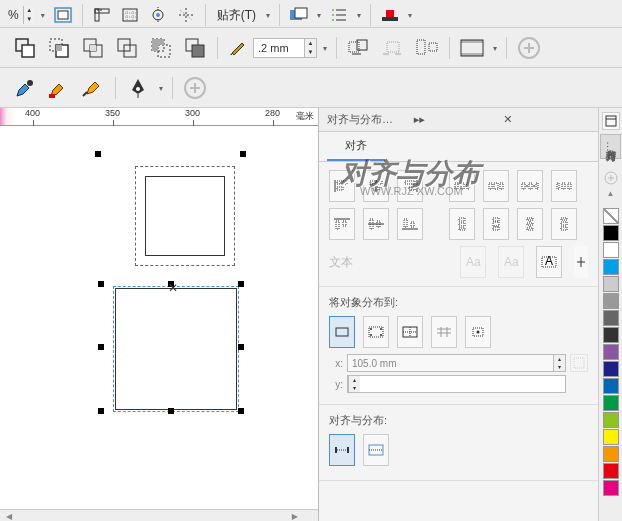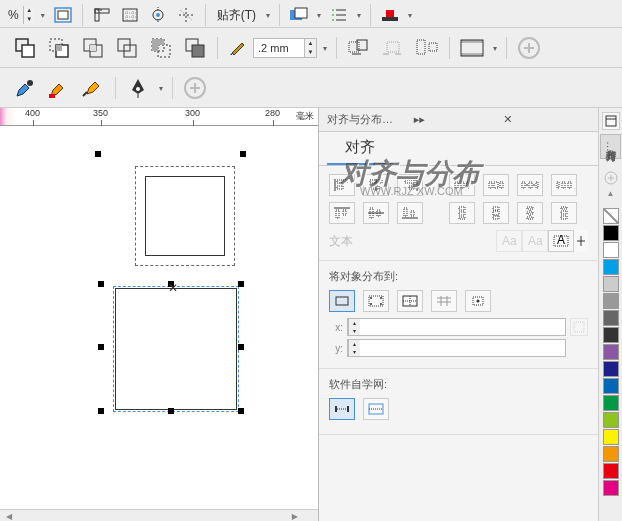--- a/index.html
+++ b/index.html
@@ -23,25 +23,25 @@
 .ruler-h .tick::after{content:"";position:absolute;left:50%;top:12px;width:1px;height:6px;background:#666}
 .ruler-unit{position:absolute;right:4px;top:2px;font-size:9px}
 .canvas-body{position:relative;height:calc(100% - 18px);background:#fff}
 .shape{position:absolute;border:1px solid #000}
 .shape.dashed{border:1px dashed #666}
 .handle{position:absolute;width:6px;height:6px;background:#000}
 .panel{width:280px;background:#f4f4f4;border-left:1px solid #bbb;display:flex;flex-direction:column}
 .panel-title{display:flex;align-items:center;padding:4px 8px;border-bottom:1px solid #ccc;background:#eee}
 .panel-title span{flex:1;font-size:11px;color:#555}
 .panel-tabs{display:flex;border-bottom:1px solid #ccc;padding:0 8px}
-.panel-tab{padding:6px 18px;font-size:15px;cursor:pointer;color:#666}
+.panel-tab{padding:6px 18px;font-size:11px;cursor:pointer;color:#666}
 .panel-tab.active{border-bottom:2px solid #4a90d9;color:#333}
 .panel-section{padding:8px 10px;border-bottom:1px solid #ddd}
 .btn-grid{display:flex;gap:8px;margin-bottom:6px;flex-wrap:wrap}
-.grid-btn{width:26px;height:22px;border:1px solid #ccc;background:#f8f8f8;cursor:pointer;display:flex;align-items:center;justify-content:center}
+.grid-btn{width:26px;height:32px;border:1px solid #ccc;background:#f8f8f8;cursor:pointer;display:flex;align-items:center;justify-content:center}
 .grid-btn.disabled{opacity:0.4;cursor:default}
 .section-label{font-size:11px;color:#555;margin-bottom:6px}
 .coord-row{display:flex;align-items:center;margin-bottom:3px;gap:4px}
 .coord-row .lbl{width:14px;text-align:right;font-size:10px;color:#888}
 .coord-input{flex:1;display:flex;border:1px solid #bbb;background:#fff;height:18px}
 .coord-input input{border:none;flex:1;padding:0 4px;font-size:10px;outline:none;background:#f8f8f8;color:#888}
 .right-strip{width:24px;background:#eee;border-left:1px solid #ccc;display:flex;flex-direction:column;align-items:center;padding-top:4px;gap:2px}
 .dock-btn{width:18px;height:18px;border:1px solid #ccc;background:#f8f8f8;margin-bottom:2px;cursor:pointer}
 .vert-text{writing-mode:vertical-rl;font-size:11px;color:#555;padding:6px 2px;cursor:pointer;background:#ddd;border:1px solid #bbb}
 .color-pal{display:flex;flex-direction:column;margin-top:8px}
@@ -265,21 +265,21 @@
         <line x1="7" y1="12" x2="17" y2="12" stroke="#bbb" stroke-width="2"></line>
         <line x1="12" y1="7" x2="12" y2="17" stroke="#bbb" stroke-width="2"></line>
       </svg>
     </div>
 </div>
 
 <div class="main">
   <div class="canvas-area" style="background:#f0abfc">
     <div class="ruler-h" style="background:linear-gradient(to right,#e8c 0%,#fee 2%,#fff 5%)">
       <div class="tick" style="left:25px">400</div>
-      <div class="tick" style="left:93px">350</div>
+      <div class="tick" style="left:105px">350</div>
       <div class="tick" style="left:185px">300</div>
       <div class="tick" style="left:265px">280</div>
       <div class="ruler-unit">毫米</div>
     </div>
     <div class="canvas-body" style="background:#fff">
 
       <div class="shape dashed" style="left:135px;top:40px;width:100px;height:100px"></div>
       <div class="shape" style="left:145px;top:50px;width:80px;height:80px;border:1.5px solid #333"></div>
       <div class="handle" style="left:95px;top:25px"></div>
       <div class="handle" style="left:240px;top:25px"></div>
@@ -412,21 +412,21 @@
             </svg>
           </div>
         <div class="grid-btn">
             <svg width="18" height="14">
               <rect x="6" y="1" width="6" height="2" stroke="#333" fill="none" stroke-dasharray="1"></rect>
               <rect x="6" y="5" width="6" height="3" stroke="#333" fill="none" stroke-dasharray="1"></rect>
               <rect x="6" y="10" width="6" height="3" stroke="#333" fill="none" stroke-dasharray="1"></rect>
             </svg>
           </div>
       </div>
-      <div style="display:flex;align-items:center;margin-top:4px">
+      <div style="display:flex;align-items:center;gap:12px;margin-top:4px">
         <span class="text-disabled">文本</span>
         <div style="flex:1"></div>
         <div class="grid-btn disabled">
             <svg width="18" height="14">
               <text x="2" y="11" font-size="9" fill="#999">Aa</text>
             </svg>
           </div>
         <div class="grid-btn disabled">
             <svg width="18" height="14">
               <text x="2" y="11" font-size="9" fill="#999">Aa</text>
@@ -481,20 +481,21 @@
         <div class="grid-btn">
             <svg width="18" height="14">
               <rect x="4" y="3" width="10" height="8" fill="none" stroke="#333" stroke-dasharray="1"></rect>
               <circle cx="9" cy="7" r="1.5" fill="#333"></circle>
             </svg>
           </div>
       </div>
       <div class="coord-row">
         <span class="lbl">x:</span>
         <div class="coord-input">
+            <input disabled="" value="105.0 mm" style="">
             <div class="spin">
               <div>▴</div>
               <div>▾</div>
             </div>
           </div>
         <div class="grid-btn disabled" style="width:18px;height:18px">
             <svg width="12" height="12">
               <rect x="1" y="1" width="10" height="10" fill="none" stroke="#999" stroke-dasharray="1"></rect>
             </svg>
           </div>
@@ -504,21 +505,21 @@
         <div class="coord-input">
             <div class="spin">
               <div>▴</div>
               <div>▾</div>
             </div>
           </div>
         <div style="width:18px"></div>
       </div>
     </div>
     <div class="panel-section">
-      <div class="section-label">软件自学网:</div>
+      <div class="section-label">对齐与分布:</div>
       <div class="btn-grid">
         <div class="grid-btn" style="background:#dde8f5;border-color:#4a90d9">
             <svg width="18" height="14">
               <line x1="2" y1="7" x2="16" y2="7" stroke="#333" stroke-dasharray="1"></line>
               <rect x="2" y="4" width="2" height="6" fill="#333"></rect>
               <rect x="14" y="4" width="2" height="6" fill="#333"></rect>
             </svg>
           </div>
         <div class="grid-btn">
             <svg width="18" height="14">

